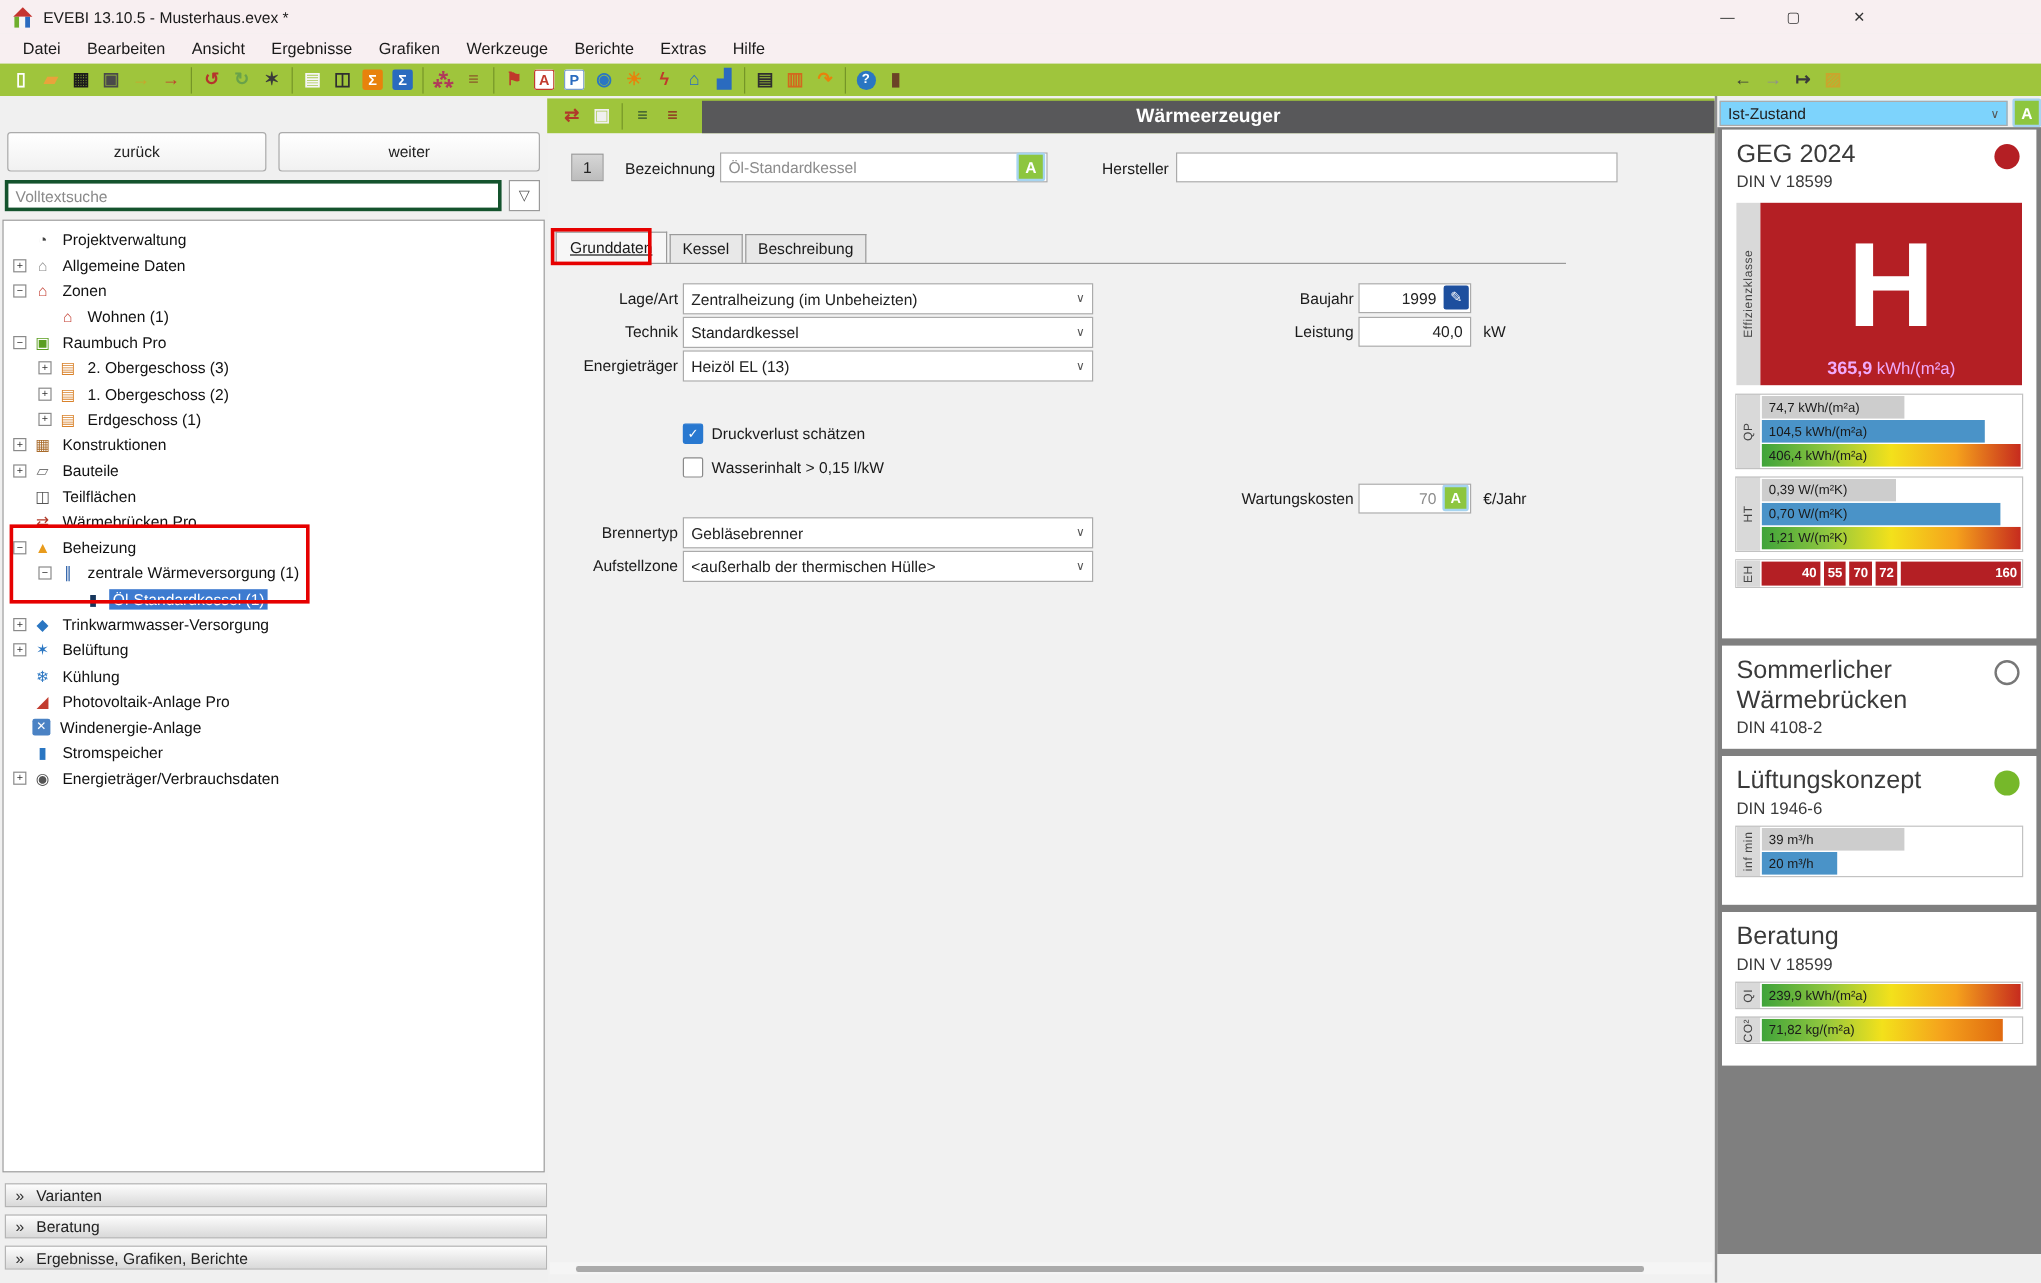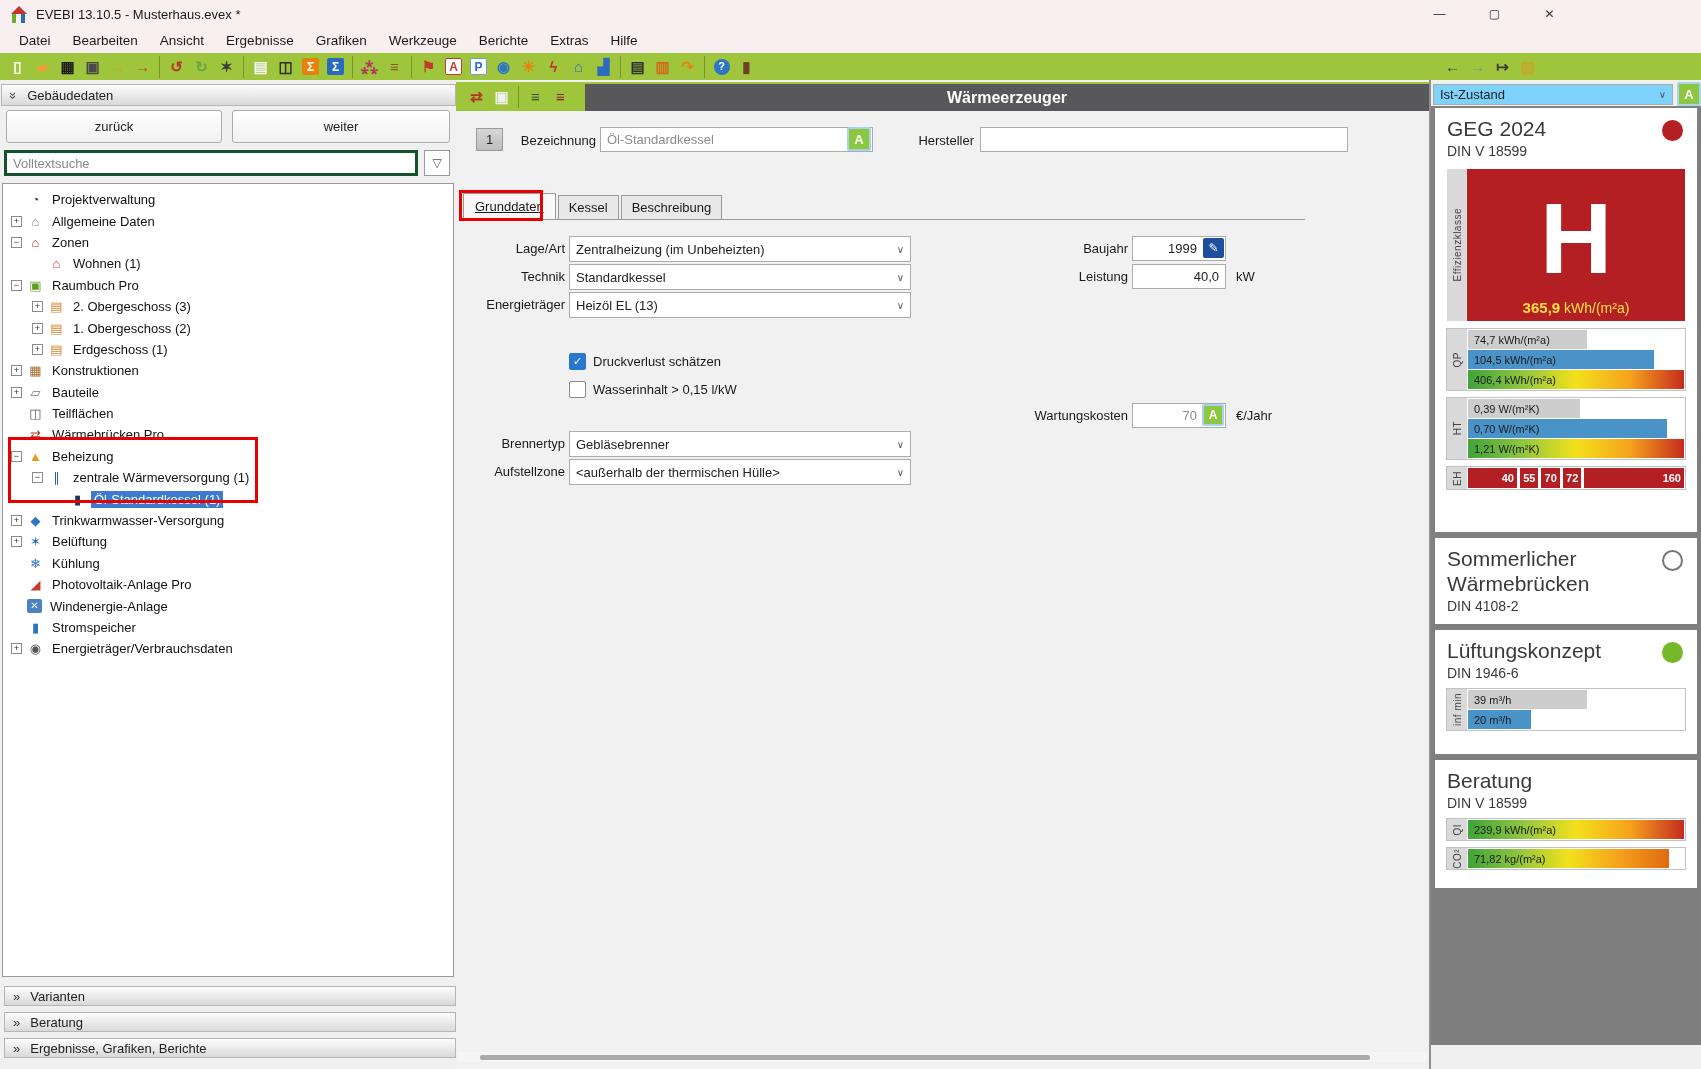--- a/index.html
+++ b/index.html
@@ -94,21 +94,21 @@
   .bar-line{position:relative;height:19px;background:#fff;overflow:hidden;}
   .bar-fill{position:absolute;left:0;top:0;bottom:0;}
   .bar-fill.gray{background:#cdcdcd;}
   .bar-fill.blue{background:#4a93c8;}
   .bar-fill.gradient{background:linear-gradient(90deg,#3fa33a,#8ec63f,#f3e11b,#f5a21c,#c62b1e);}
   .bar-fill.gradient-orange{background:linear-gradient(90deg,#3fa33a,#8ec63f,#f3e11b,#f5a21c,#e06a10);}
   .bar-text{position:relative;z-index:1;font-size:11px;line-height:19px;padding-left:6px;color:#1a1a1a;}
   .hbox{display:flex;margin-top:10px;height:152px;}
   .hbox-red{flex:1;background:#b41f24;position:relative;display:flex;align-items:center;justify-content:center;}
   .hletter{color:#fff;font-size:100px;font-weight:bold;line-height:1;margin-top:-14px;}
-  .hvalue{position:absolute;bottom:5px;width:100%;text-align:center;color:#fde047;font-size:14px;}
+  .hvalue{position:absolute;bottom:5px;width:100%;text-align:center;color:#f0abfc;font-size:14px;}
   .hvalue b{font-size:15px;}
   .eh-bar{flex:1;background:#fff;display:flex;gap:3px;padding:1px;}
   .eh-seg{background:#b41f24;color:#fff;font-size:11px;font-weight:bold;text-align:right;line-height:20px;padding-right:3px;box-sizing:border-box;}
 </style>
 </head>
 <body>
 
 <div id="app">
 
   <div class="titlebar">
@@ -243,24 +243,20 @@
         <div class="tb-btn">
           <span class="tb-glyph" style="color: rgb(58, 58, 58);">↦</span>
         </div>
         <div class="tb-btn">
           <span class="tb-glyph" style="color: rgb(202, 165, 45);">▨</span>
         </div>
       </div>
   </div>
 
   <div class="sidebar">
-    <div class="collapse-bar sb-header">
-      <span class="chev down">»</span>
-      <span>Gebäudedaten</span>
-    </div>
     <div class="sb-btn" style="left:6px;top:30px;width:214px;">zurück</div>
     <div class="sb-btn" style="left:232px;top:30px;width:216px;">weiter</div>
     <div class="sb-search">Volltextsuche</div>
     <div class="sb-filter">
       <span>▽</span>
     </div>
     <div class="tree-box" id="tree-host">
         <div class="tree-row" style="padding-left: 8px;">
           <span class="exp-space"></span>
           <span class="tree-icon" style="color: rgb(68, 68, 68);">◔</span>

